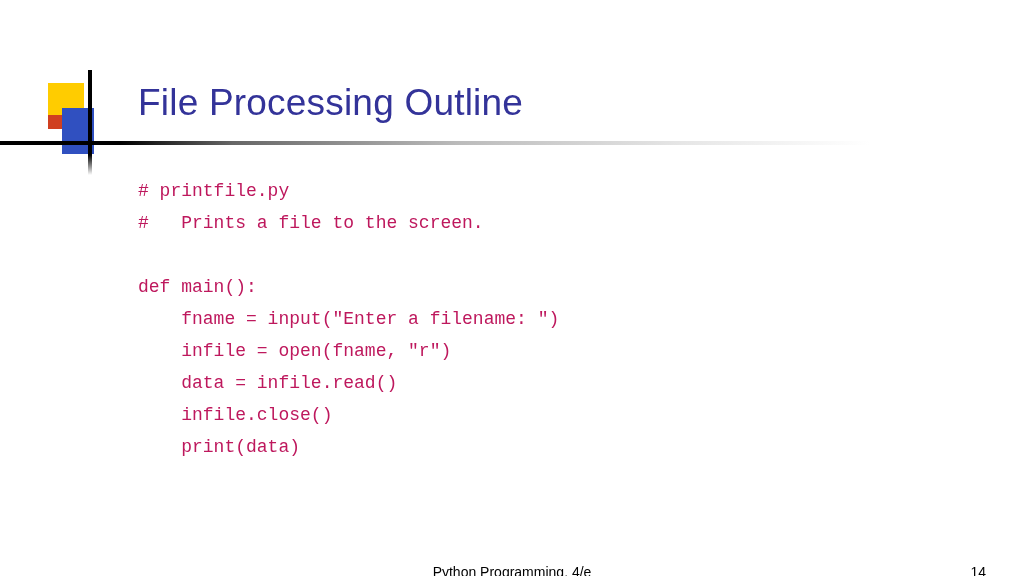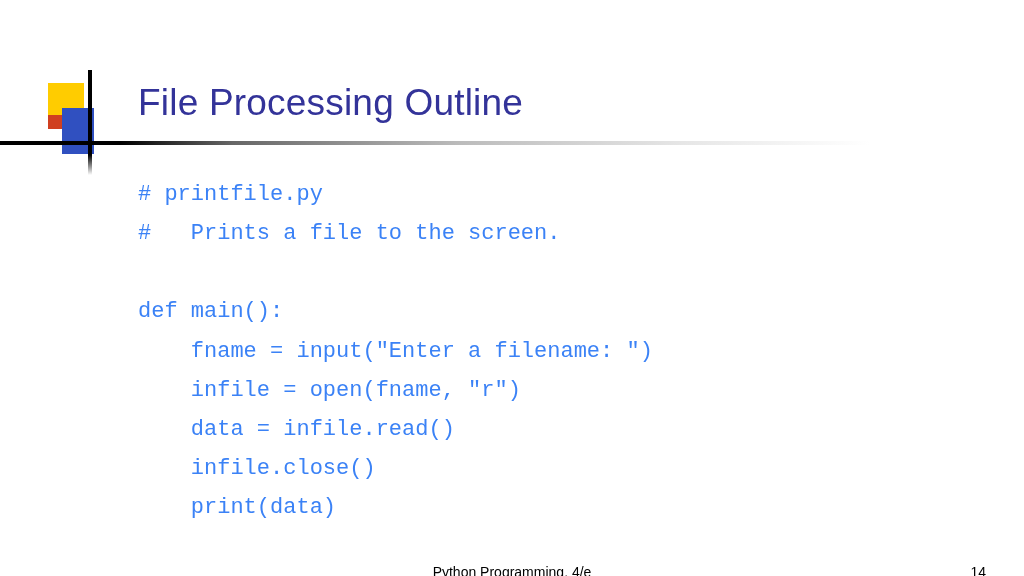--- a/index.html
+++ b/index.html
@@ -87,22 +87,22 @@
     top: 155px;
     width: 4px;
     height: 20px;
     background: linear-gradient(to bottom, #000 0%, #999 60%, #fff 100%);
   }
   .content {
     position: absolute;
     top: 175px;
     left: 138px;
     font-family: "Courier New", Courier, monospace;
-    font-size: 22px;
-    color: #3b82f6;
+    font-size: 18px;
+    color: #be185d;
     line-height: 1.78;
     white-space: pre;
   }
   .footer {
     position: absolute;
     bottom: 12px;
     left: 0;
     width: 1024px;
     font-size: 14px;
     color: #000;

